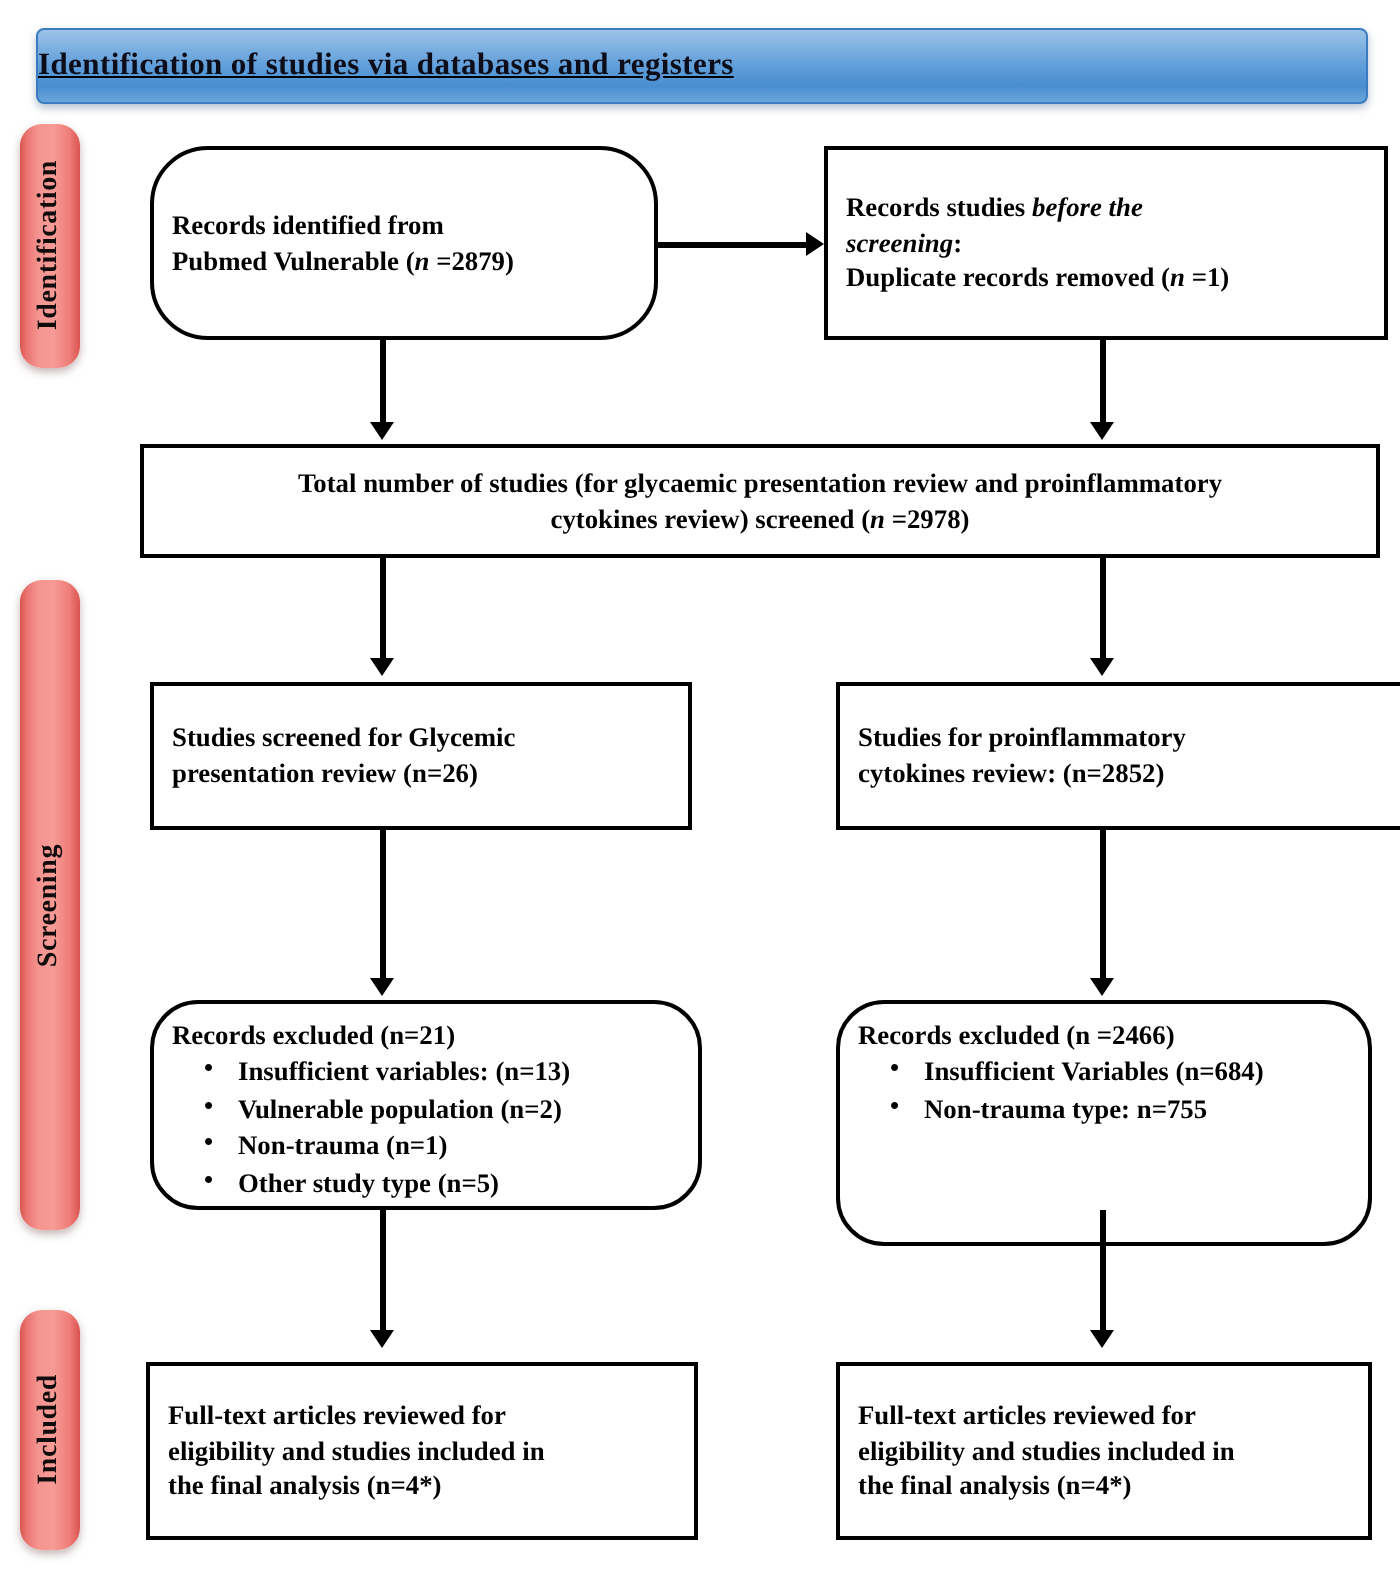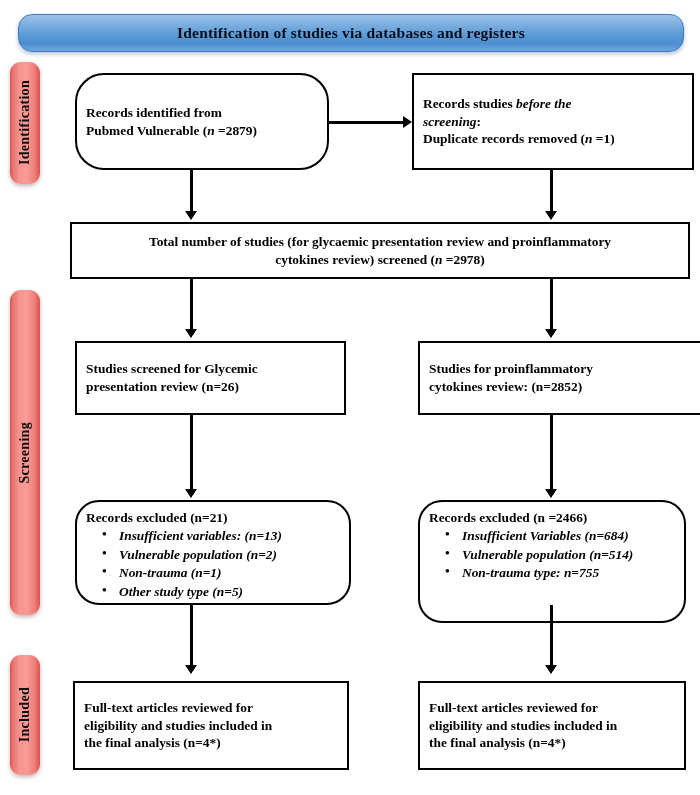--- a/index.html
+++ b/index.html
@@ -23,32 +23,33 @@
     height: 795px;
   }
 
   
   .header-banner {
     position: absolute;
     left: 18px;
     top: 14px;
     width: 664px;
     height: 36px;
-    border-radius: 14px;
+    border-radius: 4px;
     background: linear-gradient(to bottom,
                 #9cc3e8 0%,
                 #79aee0 28%,
                 #5b9bd8 55%,
                 #4a8ecf 78%,
                 #6aa6dd 100%);
     border: 1px solid #3b7cc0;
     box-shadow: 0 2px 4px rgba(120,140,165,0.55);
     display: flex;
     align-items: center;
-    justify-content: center;
+    justify-content: flex-start;
+    text-decoration: underline;
   }
   .header-banner-text {
     font-size: 15.5px;
     font-weight: bold;
     letter-spacing: 0.2px;
     color: #0d0d1a;
     white-space: nowrap;
   }
 
   
@@ -124,21 +125,20 @@
     margin: 1px 0 0 0;
     padding-left: 42px;
     list-style: none;
   }
   .excl-list li {
     font-size: 13.4px;
     font-weight: bold;
     line-height: 1.3;
     position: relative;
     margin-bottom: 1px;
-    font-style: italic;
   }
   .excl-list li::before {
     content: "\2022";
     position: absolute;
     left: -17px;
     top: -1px;
     font-size: 13px;
   }
 
   
@@ -263,21 +263,20 @@
       <li> Vulnerable population (n=2)</li>
       <li>Non-trauma (n=1)</li>
       <li>Other study type (n=5)</li>
     </ul>
   </div>
 
   <div class="box excl box-excluded-right">
     <div class="excl-head"><span>Records excluded (</span><span class="ital-n">n</span><span> =2466)</span></div>
     <ul class="excl-list">
       <li>Insufficient Variables (n=684)</li>
-      <li>Vulnerable population (n=514)</li>
       <li>Non-trauma type: n=755</li>
     </ul>
   </div>
 
   <div class="vline" style="left:190px; top:605px; height:62px;"></div>
   <div class="arrow-down" style="left:185px; top:665px;"></div>
 
   <div class="vline" style="left:550px; top:605px; height:62px;"></div>
   <div class="arrow-down" style="left:545px; top:665px;"></div>
 

